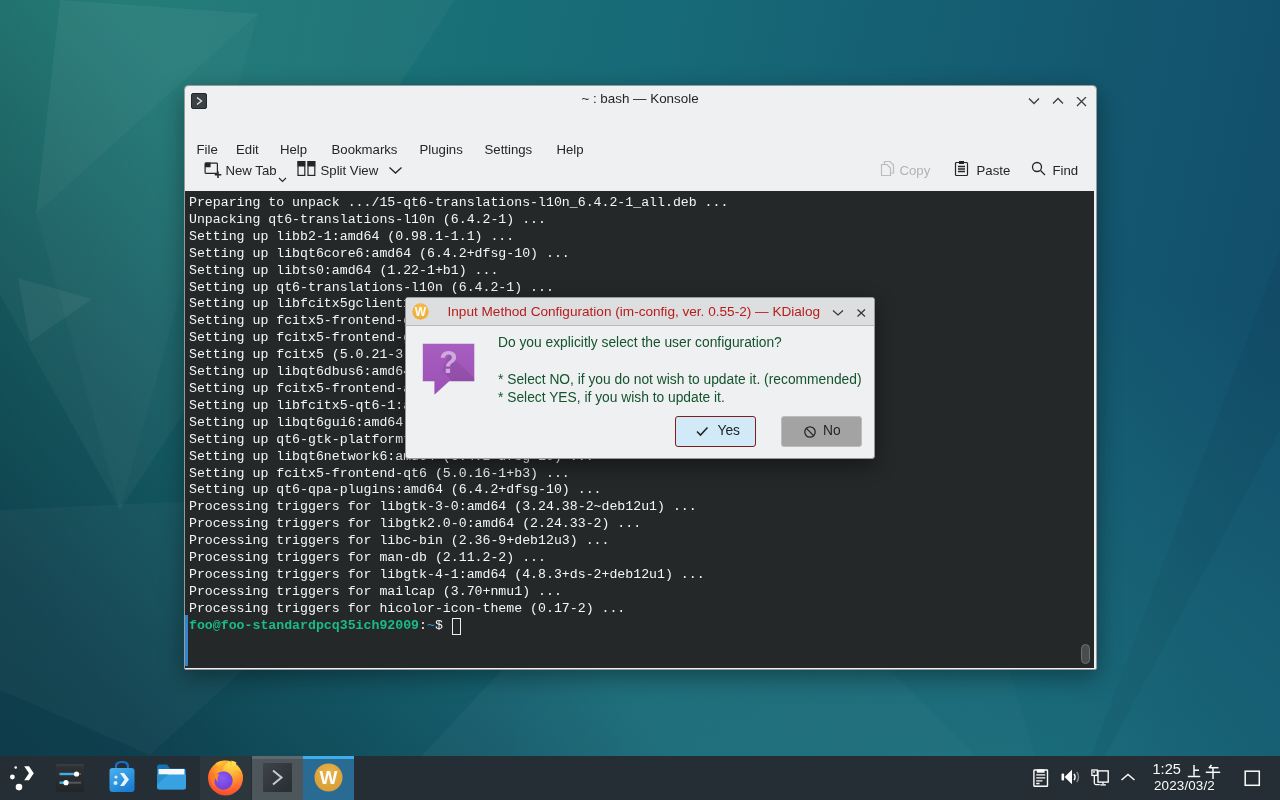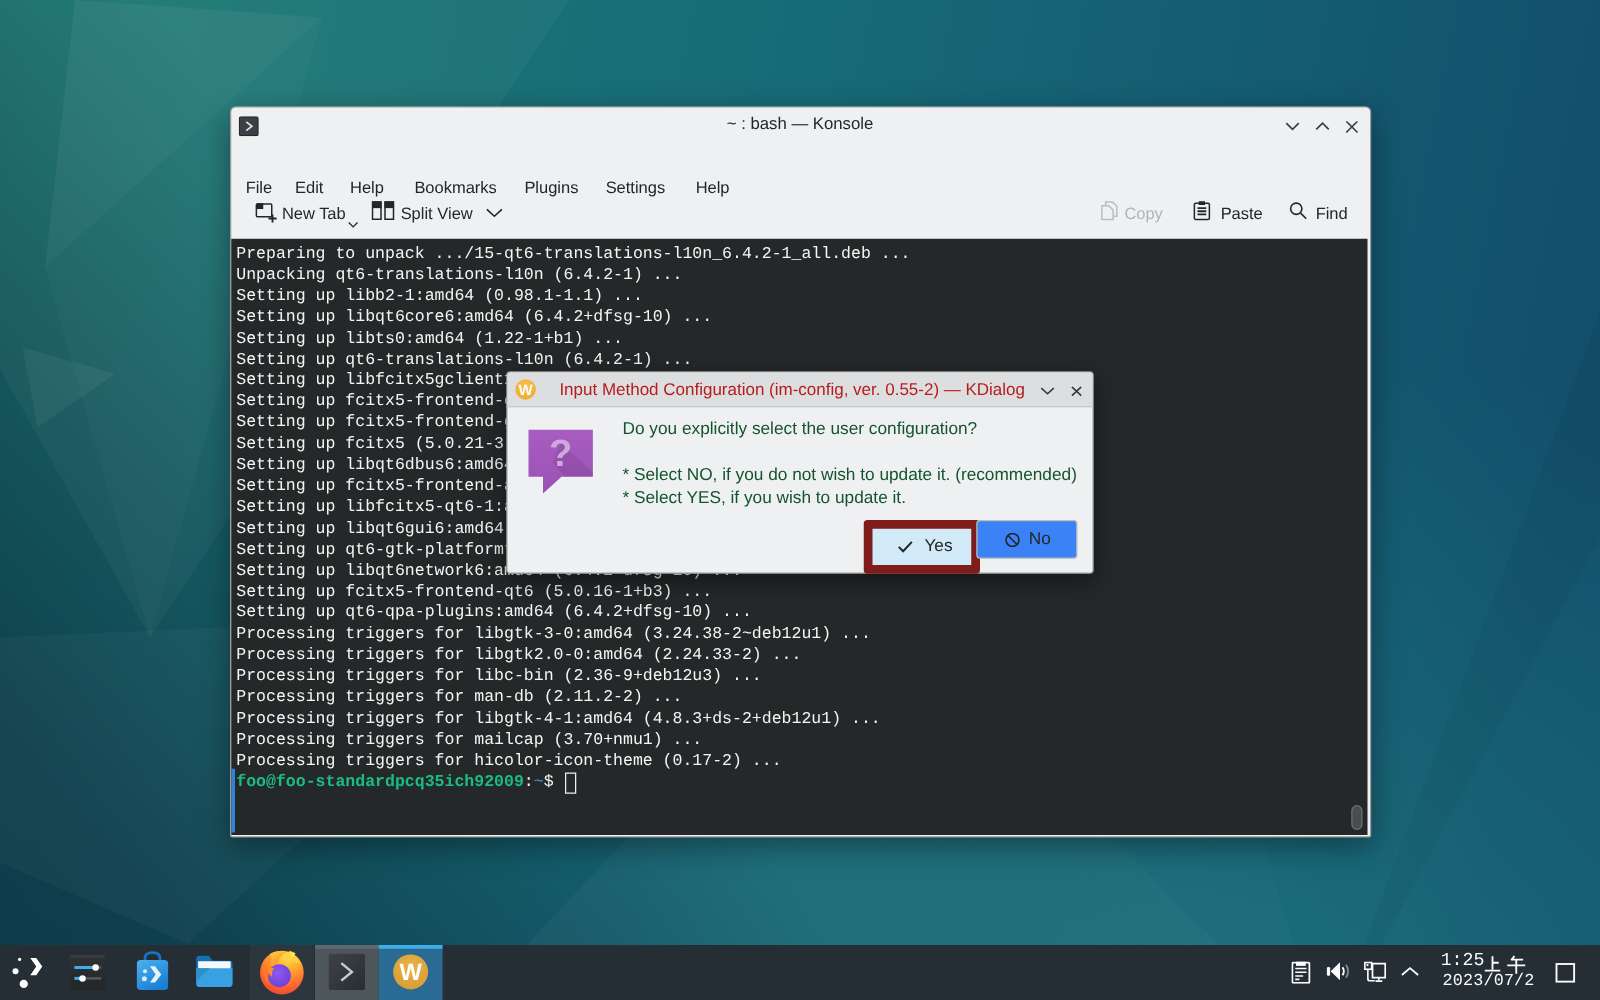--- a/index.html
+++ b/index.html
@@ -20,26 +20,26 @@
 #cursor{position:absolute;left:266.5px;top:427.5px;width:7.4px;height:14.6px;border:1.8px solid #eef0f0;}
 #bluebar{position:absolute;left:0;top:424.5px;width:3px;height:51px;background:#2f84d4;}
 #scrollthumb{position:absolute;right:4px;top:453px;width:7px;height:18px;border-radius:4.5px;background:#4a4d4e;border:1px solid #6e7173;}
 
 #dlg{position:absolute;left:405px;top:296.5px;width:468px;height:160px;background:#eff0f1;border:1px solid #97999b;border-radius:3px;box-shadow:0 6px 20px rgba(0,0,0,0.45);}
 #dlgtitle{position:absolute;left:0;top:0;width:100%;height:27px;background:#dcdee0;border-bottom:1px solid #b8babc;border-radius:2px 2px 0 0;}
 #dlgtitletxt{position:absolute;left:41.5px;top:6.5px;font-size:13.6px;color:#b91c1c;}
 #dlgbody{position:absolute;left:0;top:28px;width:100%;bottom:0;}
 #dlgtext{position:absolute;left:92px;top:8.5px;font-size:13.8px;line-height:18.3px;color:#14532d;white-space:pre;}
 .btn{position:absolute;top:90.5px;width:78.5px;height:28.5px;border-radius:3px;font-size:13.8px;color:#232627;}
-#btnyes{left:285px;background:#d2e9f7;border:7px solid #7f1d1d;}
-#btnno{left:375px;background:#3b82f6;border:1px solid #b9bdbf;}
+#btnyes{left:269px;background:#d2e9f7;border:1px solid #7f1d1d;}
+#btnno{left:375px;background:#a3a3a3;border:1px solid #b9bdbf;}
 
 #panel{position:absolute;left:0;top:756px;width:1280px;height:44px;background:#242e34;}
 .tile{position:absolute;top:0;height:44px;}
-#clock{position:absolute;left:1145px;top:0;width:80px;height:44px;color:#fafbfc;font-family:Liberation Mono, monospace;}
+#clock{position:absolute;left:1145px;top:0;width:80px;height:44px;color:#fafbfc;}
 #clktime{position:absolute;left:7.5px;top:6.3px;font-size:14.6px;line-height:1em;}
 #clkdate{position:absolute;left:9px;top:22.6px;font-size:13.4px;line-height:1em;letter-spacing:0.15px;}
 </style></head>
 <body>
 <div id="stage">
 <svg id="wallpaper" width="1280" height="800" viewBox="0 0 1280 800">
   <defs>
     <linearGradient id="bgh" x1="0" y1="0" x2="1280" y2="260" gradientUnits="userSpaceOnUse">
       <stop offset="0" stop-color="#1d7c73"></stop>
       <stop offset="0.5" stop-color="#176a78"></stop>
@@ -332,19 +332,19 @@
     <div id="clktime">1:25</div>
     <svg class="abs" style="left:42px;top:8px" width="34" height="16" fill="none" stroke="#fafbfc" stroke-width="1.5">
       <path d="M7 1 V11.7"></path>
           <path d="M7 6.2 H12"></path>
           <path d="M0.8 12.5 H13.2"></path>
       <path d="M24.5 0.8 Q23.5 2.8 21.8 3.9"></path>
           <path d="M22.5 3.7 H31.5"></path>
           <path d="M18.8 8.3 H33.2"></path>
           <path d="M26 3.9 V15"></path>
     </svg>
-    <div id="clkdate">2023/07/2</div>
+    <div id="clkdate">2023/03/2</div>
   </div>
   <svg class="abs" style="left:1244px;top:14px" width="17" height="17" fill="none" stroke="#fcfcfc" stroke-width="1.5">
     <rect x="1.2" y="1.2" width="14.1" height="14.1"></rect>
   </svg>
 </div>
 </div>
 
 </body></html>

